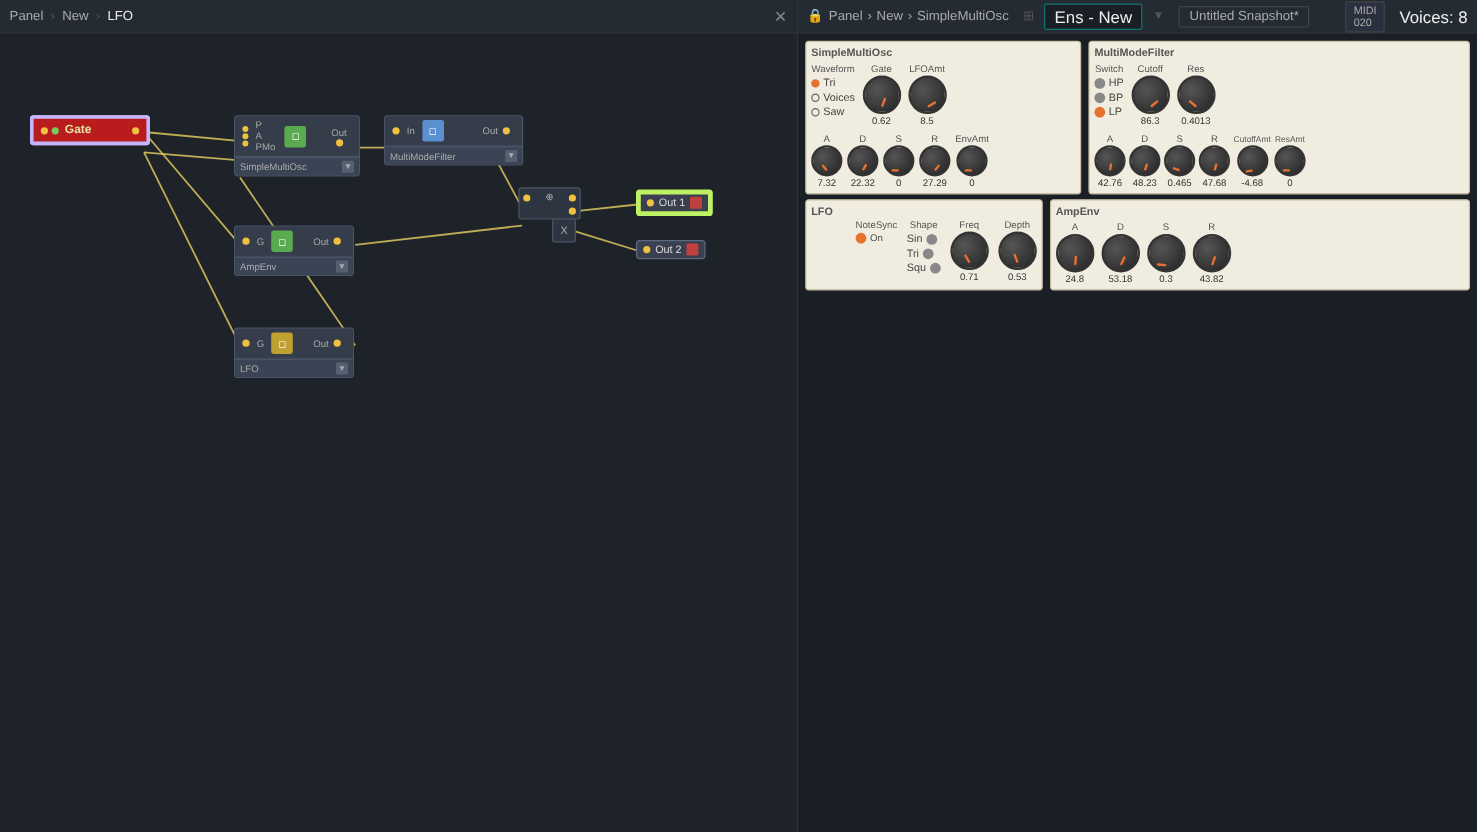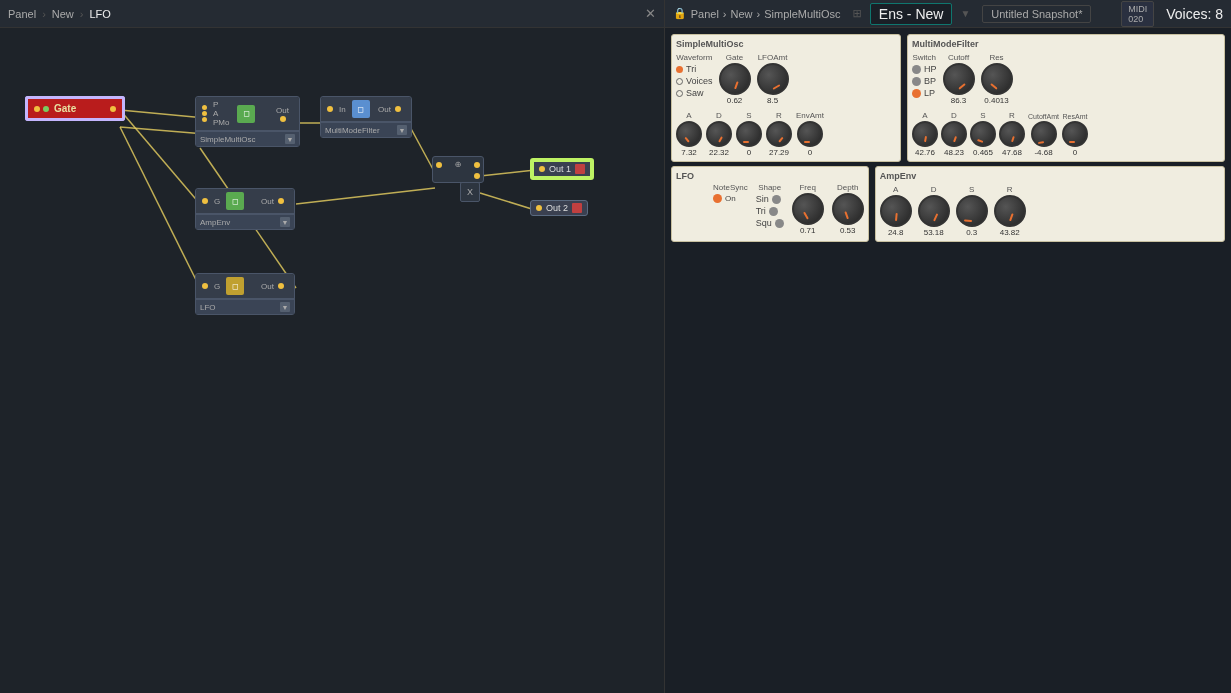--- a/index.html
+++ b/index.html
@@ -399,21 +399,21 @@
           <span style="font-size:8px; color:#aaa;">Out</span>
           <div style="width:6px; height:6px; border-radius:50%; background:#f0c040;"></div>
         </div>
       </div>
       <div class="mod-footer">
         <span style="font-size:8px; color:#aaa;">SimpleMultiOsc</span>
         <div class="arrow-btn">▼</div>
       </div>
     </div>
 
-    <div class="module-node" style="left:320px; top:68px; width:92px;">
+    <div class="module-node" style="left:320px; top:68px; width:116px;">
       <div class="mod-header">
         <div style="width:6px; height:6px; border-radius:50%; background:#f0c040; margin-right:2px;"></div>
         <span style="font-size:8px; color:#aaa; margin-right:2px;">In</span>
         <div class="cube-icon" style="background:#5a8fd0;">◻</div>
         <div class="mod-out" style="margin-left:auto;">
           <span style="font-size:8px; color:#aaa;">Out</span>
           <div style="width:6px; height:6px; border-radius:50%; background:#f0c040; margin-left:2px;"></div>
         </div>
       </div>
       <div class="mod-footer">

